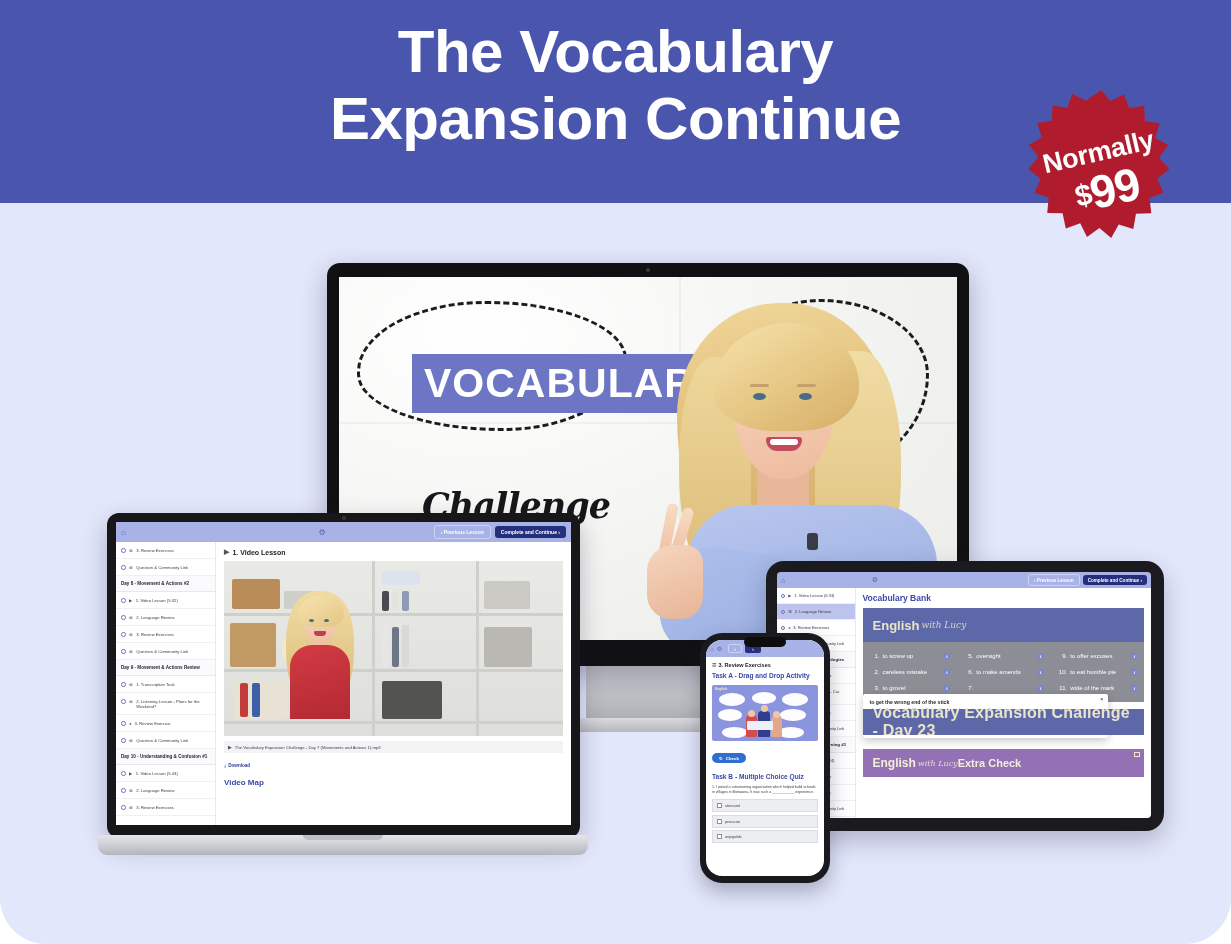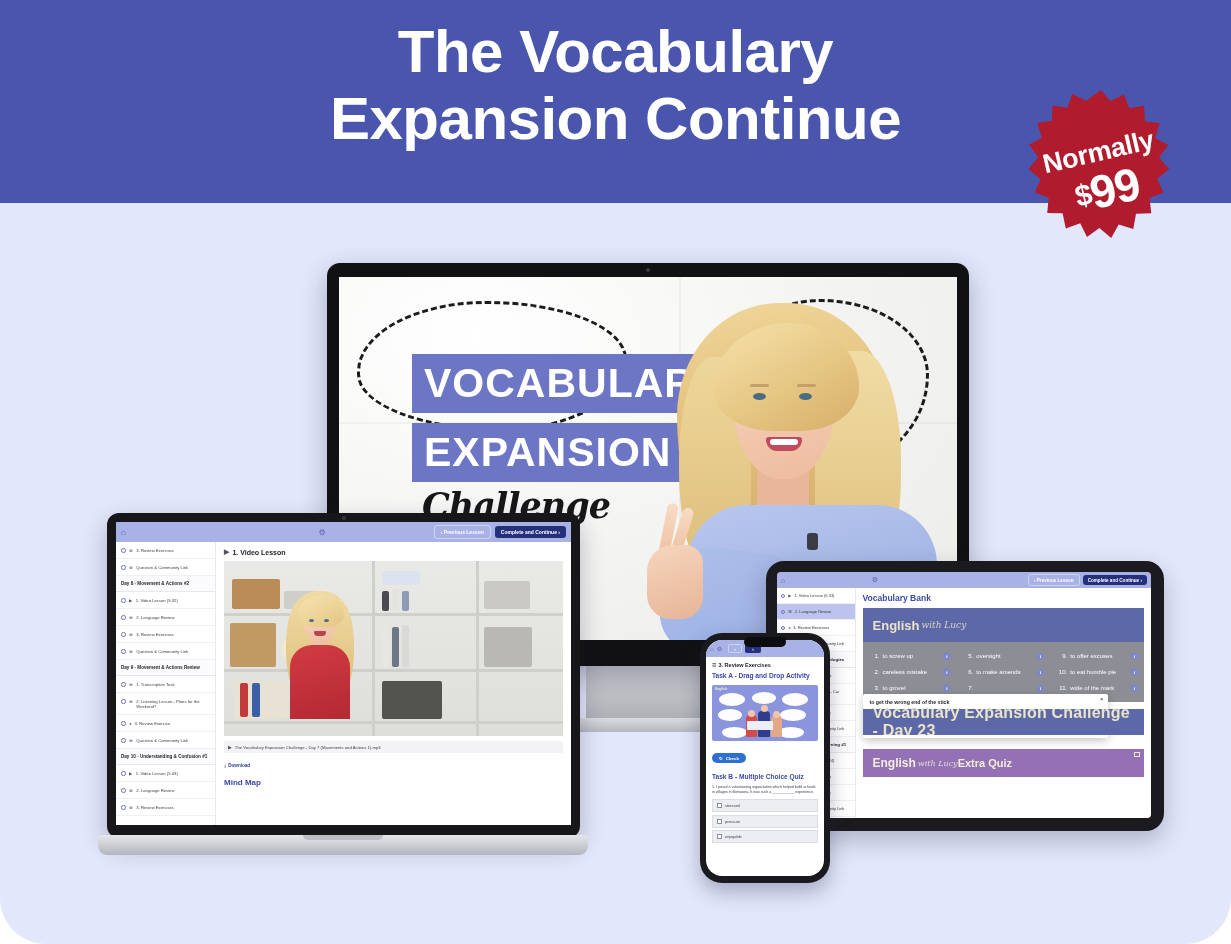--- a/index.html
+++ b/index.html
@@ -546,21 +546,20 @@
       <div id="monitor-bezel">
         <div id="monitor-cam"></div>
         <div id="monitor-screen">
           <div class="tb-paper"></div>
           <div class="tb-crease" style="left:0;top:40%;width:100%;height:2px;"></div>
           <div class="tb-crease" style="left:55%;top:0;width:2px;height:100%;"></div>
           <div class="tb-dashed" style="left:18px;top:24px;width:270px;height:130px;"></div>
           <div class="tb-dashed" style="left:380px;top:22px;width:210px;height:170px;"></div>
 
           <div class="tb-hl" id="tb-word1">VOCABULARY</div>
-          <div class="tb-hl" id="tb-word2">EXPANSION</div>
           <div id="tb-script">Challenge</div>
 
           <div id="mon-person" class="person">
             <div class="p-hair-back"></div>
             <div class="p-hair-l"></div>
             <div class="p-hair-r"></div>
             <div class="p-neck"></div>
             <div class="p-torso"></div>
             <div class="p-arm"></div>
             <div class="p-finger f1"></div>
@@ -712,21 +711,21 @@
 
               
               <div style="margin-top:5px;background:#f3f3f5;display:flex;align-items:center;gap:3px;padding:3px 4px;">
                 <span style="font-size:5px;color:#50525c;">▶</span>
                 <span style="font-size:4.2px;color:#3b3d46;">The Vocabulary Expansion Challenge - Day 7 (Movements and Actions 1).mp3</span>
               </div>
               <div style="margin-top:4px;display:inline-flex;align-items:center;gap:2px;">
                 <span style="font-size:5px;color:#2d3a8f;">⤓</span>
                 <span style="font-size:4.6px;font-weight:bold;color:#2d3a8f;">Download</span>
               </div>
-              <div class="heading-blue" style="margin-top:7px;font-size:8px;">Mind Map</div>
+              <div class="heading-blue" style="margin-top:7px;font-size:8px;">Video Map</div>
             </div>
           </div>
         </div>
       </div>
       <div id="laptop-base">
         <div id="laptop-notch"></div>
       </div>
     </div>
 
     <div id="tablet">
@@ -880,21 +879,21 @@
               </div>
 
               <div class="vb-banner" style="height:26px;margin-top:7px;padding:0 10px;">
                 <span style="font-size:16px;font-weight:bold;letter-spacing:.2px;">Vocabulary Expansion Challenge - Day 23</span>
               </div>
 
               <div class="vb-banner purple" style="height:28px;margin-top:14px;padding:0 10px;">
                 <span style="font-size:12px;font-weight:bold;">English</span>
                 <span class="squiggle" style="font-size:8px;margin-left:2px;opacity:.85;">with Lucy</span>
                 <span class="sp"></span>
-                <span style="font-size:11px;font-weight:bold;">Extra Quiz</span>
+                <span style="font-size:11px;font-weight:bold;">Extra Check</span>
                 <span style="position:absolute;right:4px;top:3px;width:6px;height:5px;border:1px solid #efe7d4;"></span>
               </div>
             </div>
           </div>
         </div>
       </div>
     </div>
 
     <div id="phone">
       <div id="phone-bezel">

